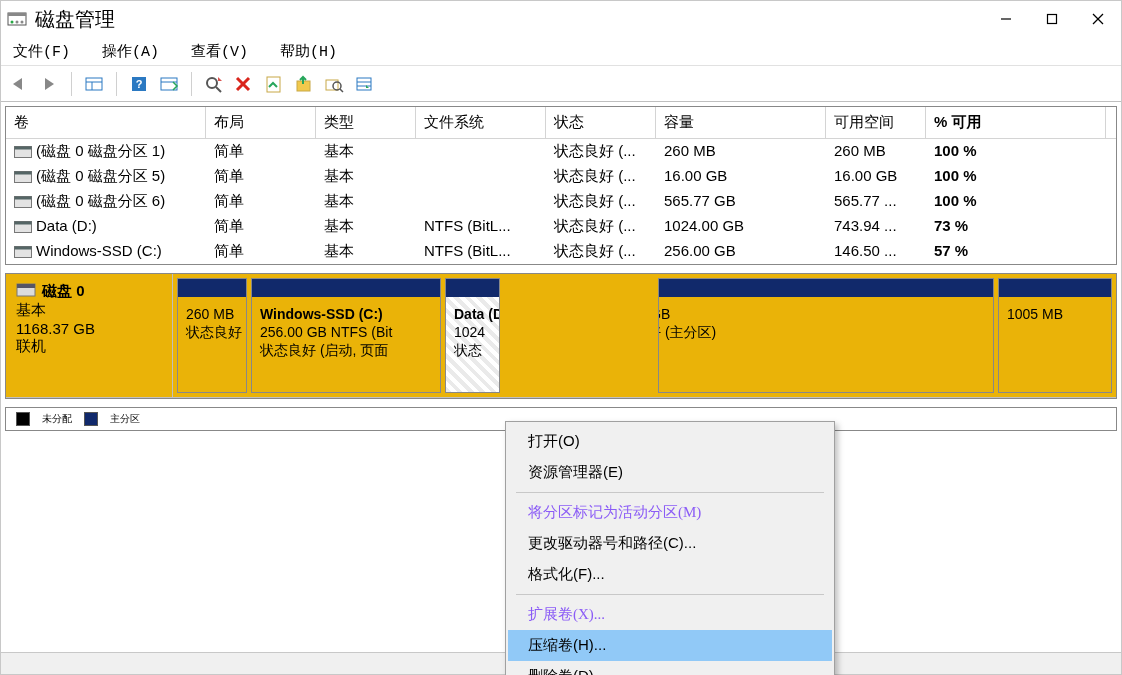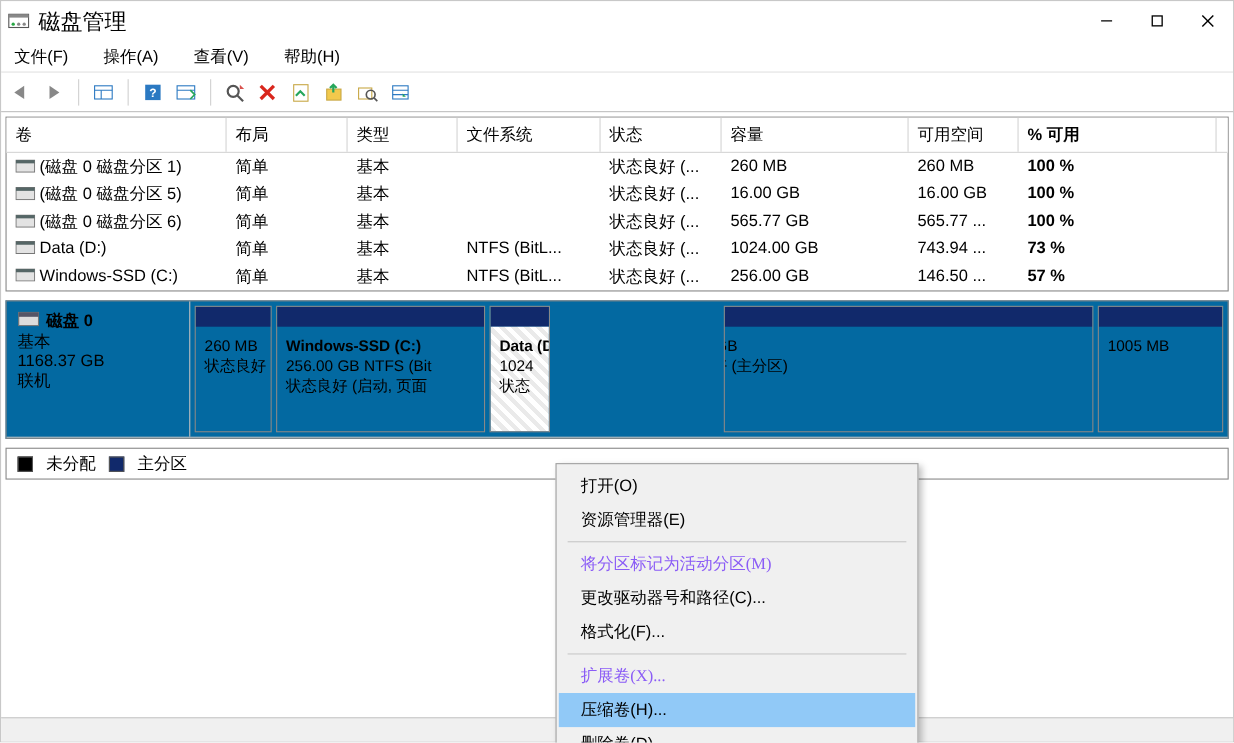--- a/index.html
+++ b/index.html
@@ -7,56 +7,56 @@
   .window { width:1122px; height:675px; border:1px solid #c8c8c8; display:flex; flex-direction:column; background:#fff; }
 
   
   .titlebar { height:36px; display:flex; align-items:center; padding:0 0 0 6px; }
   .titlebar .app-icon { width:20px; height:18px; margin-right:8px; }
   .titlebar .title { font-size:20px; }
   .titlebar .spacer { flex:1; }
   .winbtn { width:46px; height:32px; display:flex; align-items:center; justify-content:center; color:#000; }
 
   
-  .menubar { height:28px; display:flex; align-items:center; padding:2px 8px; gap:24px; font-size:15px; }
+  .menubar { height:28px; display:flex; align-items:center; padding:2px 8px; gap:24px; font-size:15px;font-family:Liberation Mono, monospace; }
   .menuitem { padding:2px 4px; }
 
   
   .toolbar { height:36px; display:flex; align-items:center; padding:2px 6px; gap:6px; border-top:1px solid #e1e1e1; }
   .tbbtn { width:24px; height:24px; display:flex; align-items:center; justify-content:center; }
   .tbsep { width:1px; height:24px; background:#d0d0d0; margin:0 4px; }
 
   
   .content { flex:1; display:flex; flex-direction:column; border-top:1px solid #bfbfbf; overflow:hidden; }
 
   
   .volume-list { border:1px solid #888; margin:4px; background:#fff; }
   .vl-header-row, .vl-row { display:flex; }
   .vl-header-row { background:#fff; border-bottom:1px solid #d4d4d4; }
   .vl-header-cell { padding:6px 8px; border-right:1px solid #d4d4d4; font-size:15px; }
   .vl-cell { padding:3px 8px; font-size:15px; overflow:hidden; white-space:nowrap; text-overflow:ellipsis; }
   .col0{width:200px;} .col1{width:110px;} .col2{width:100px;} .col3{width:130px;} .col4{width:110px;} .col5{width:170px;} .col6{width:100px;} .col7{width:180px;font-weight:bold;}
   .vol-icon { display:inline-block; vertical-align:middle; margin-right:4px; }
 
   
-  .disk-area { border:1px solid #888; margin:4px; background:#0369a1; display:flex; flex-direction:column; }
+  .disk-area { border:1px solid #888; margin:4px; background:#eab308; display:flex; flex-direction:column; }
   .disk-row { display:flex; border-bottom:1px solid #c0c0c0; }
   .disk-info { width:170px; padding:8px 10px; border-right:1px solid #c0c0c0; }
   .disk-info .dname { font-weight:bold; }
   .disk-partitions { flex:1; display:flex; padding:4px 4px; gap:4px; }
   .part { border:1px solid #888; display:flex; flex-direction:column; min-width:10px; overflow:hidden; }
   .part-stripe { height:18px; }
   .stripe-primary { background:#11296b; }
   .part-body { flex:1; padding:8px; font-size:14px; line-height:1.3; overflow:hidden; white-space:nowrap; }
   .part-body .pname { font-weight:bold; }
   .part.hatch .part-body { background:repeating-linear-gradient(45deg,#eaeaea 0 4px,#fff 4px 8px); }
   .disk-spacer { flex:1; background:#f7f7f7; }
 
   
-  .legend { border:1px solid #888; margin:4px; padding:4px 10px; display:flex; align-items:center; gap:12px; font-size:15px; }
+  .legend { border:1px solid #888; margin:4px; padding:4px 10px; display:flex; align-items:center; gap:12px; font-size:10px; }
   .swatch { width:14px; height:14px; display:inline-block; border:1px solid #555; }
   .sw-unalloc { background:#000; }
   .sw-primary { background:#11296b; }
 
   
   .statusbar { height:22px; border-top:1px solid #c8c8c8; background:#f0f0f0; }
 
   
   .context-menu { position:absolute; background:#f0f0f0; border:1px solid #a0a0a0; box-shadow:3px 3px 6px rgba(0,0,0,0.25); padding:4px 2px; font-size:15px; width:330px; }
   .cm-item { padding:6px 20px; white-space:nowrap; }

